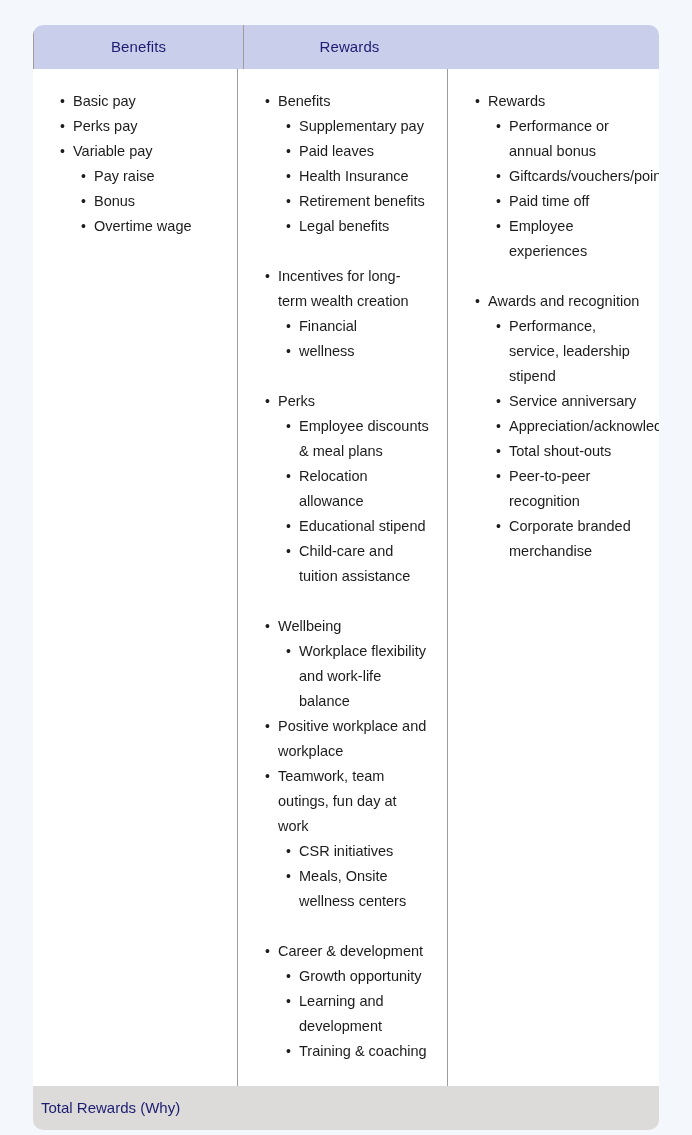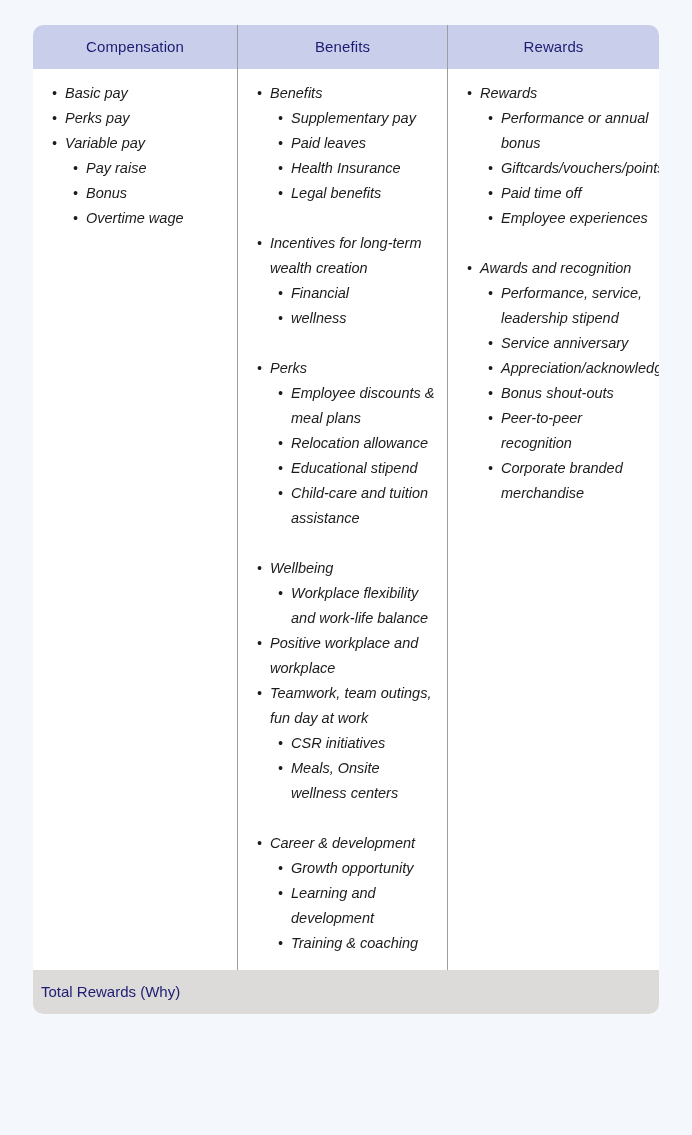--- a/index.html
+++ b/index.html
@@ -54,23 +54,22 @@
     font-size: 14.5px;
     color: #1c1c1c;
   }
   .body-cell.col1 { width: 204px; }
   .body-cell.col2 { width: 210px; border-left: 1px solid #9d9d9d; }
   .body-cell.col3 { width: 212px; border-left: 1px solid #9d9d9d; }
 
   
   ul.lvl1 {
     list-style: none;
-    margin: 0;
+    margin: 8px;
     padding: 0 0 0 22px;
-    font-style: italic;
   }
   ul.lvl2 {
     list-style: none;
     margin: 0;
     padding: 0 0 0 21px;
   }
   li.item {
     position: relative;
     line-height: 25px;
     padding-left: 0;
@@ -99,21 +98,20 @@
     font-size: 15px;
     color: #1c1c72;
   }
 </style>
 </head>
 <body>
 
 <div class="card">
 
   <div class="header-row">
-    <div class="header-cell col1">Compensation</div>
     <div class="header-cell col2">Benefits</div>
     <div class="header-cell col3">Rewards</div>
   </div>
 
   <div class="body-row">
     <div class="body-cell col1" id="col-0">
         <ul class="lvl1 group">
           <li class="item">
             <span class="txt">Basic pay</span>
           </li>
@@ -144,20 +142,23 @@
               <li class="item">
                 <span class="txt">Supplementary pay</span>
               </li>
               <li class="item">
                 <span class="txt">Paid leaves</span>
               </li>
               <li class="item">
                 <span class="txt">Health Insurance</span>
               </li>
               <li class="item">
+                <span class="txt">Retirement benefits</span>
+              </li>
+              <li class="item">
                 <span class="txt">Legal benefits</span>
               </li>
             </ul>
           </li>
         </ul>
         <ul class="lvl1 group">
           <li class="item">
             <span class="txt">Incentives for long-term wealth creation</span>
             <ul class="lvl2">
               <li class="item">
@@ -256,21 +257,21 @@
               <li class="item">
                 <span class="txt">Performance, service, leadership stipend</span>
               </li>
               <li class="item">
                 <span class="txt">Service anniversary</span>
               </li>
               <li class="item">
                 <span class="txt">Appreciation/acknowledgement</span>
               </li>
               <li class="item">
-                <span class="txt">Bonus shout-outs</span>
+                <span class="txt">Total shout-outs</span>
               </li>
               <li class="item">
                 <span class="txt">Peer-to-peer recognition</span>
               </li>
               <li class="item">
                 <span class="txt">Corporate branded merchandise</span>
               </li>
             </ul>
           </li>
         </ul>

